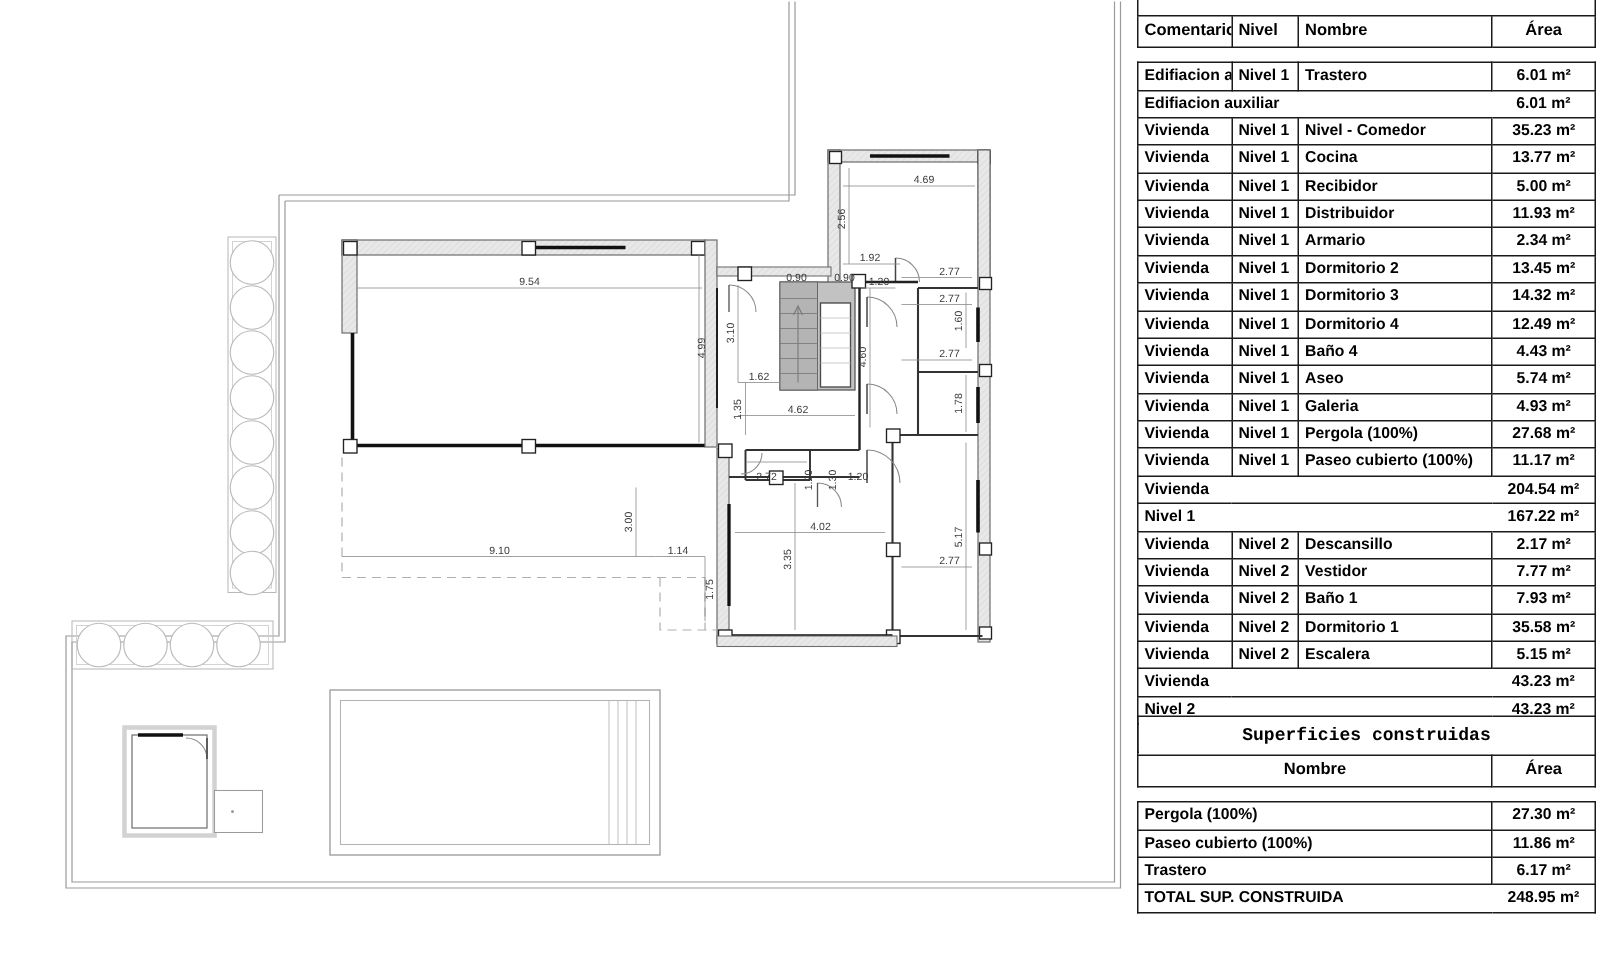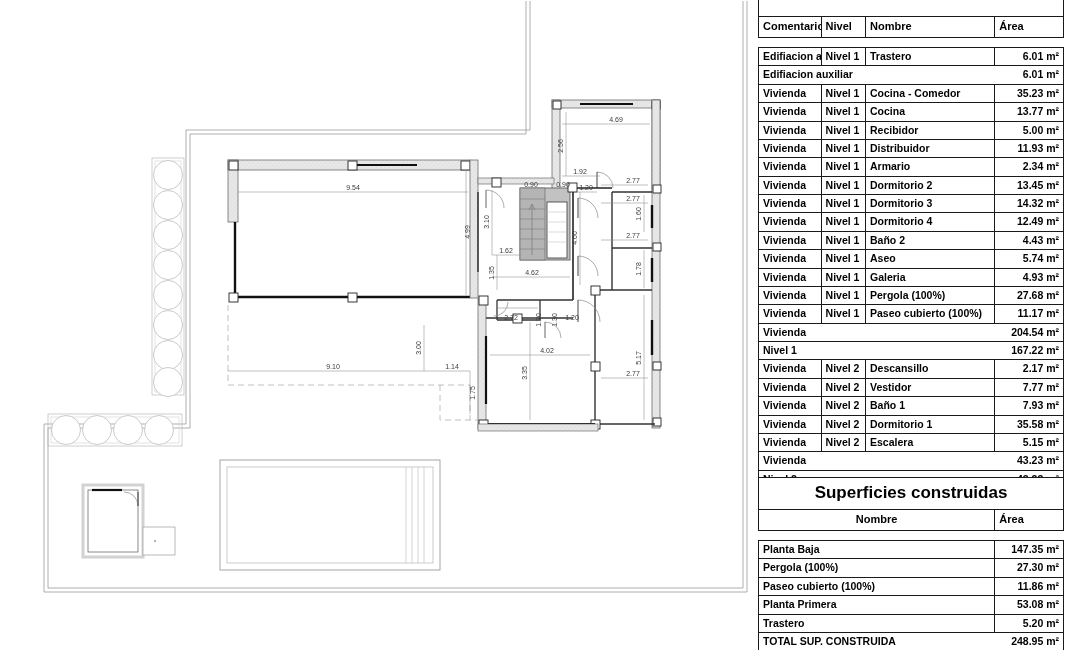--- a/index.html
+++ b/index.html
@@ -63,27 +63,28 @@
     background: #fff;
     white-space: nowrap;
     overflow: hidden;
   }
   .sched .hdr td {
     text-align: left;
     font-size: 11px;
     padding-top: 3px;
     padding-bottom: 4px;
   }
-  .sched .hdr td.area-h { }
+  .sched .hdr td.area-h { text-align: center; }
   .sched .title-row td {
     text-align: center;
-    font-size: 17px;
+    font-size: 12px;
     padding: 5px 0 6px 0;
-  }
-  .sched td.area { text-align: right; }
+    font-family: Liberation Mono, monospace;
+  }
+  .sched td.area { text-align: center; }
   .c-com { width: 62px; }
   .c-niv { width: 44px; }
   .c-nom { width: 128px; }
   .c-area { width: 68px; }
 
   
   .sched tr.sub td, .sched tr.total td {
     border-left: none;
     border-right: none;
   }
@@ -428,21 +429,21 @@
         <td class="area">6.01 m²</td>
       </tr>
       <tr class="sub">
         <td colspan="3">Edifiacion auxiliar</td>
         <td class="area">6.01 m²</td>
       </tr>
 
       <tr>
         <td>Vivienda</td>
         <td>Nivel 1</td>
-        <td>Cocina - Comedor</td>
+        <td>Nivel - Comedor</td>
         <td class="area">35.23 m²</td>
       </tr>
       <tr>
         <td>Vivienda</td>
         <td>Nivel 1</td>
         <td>Cocina</td>
         <td class="area">13.77 m²</td>
       </tr>
       <tr>
         <td>Vivienda</td>
@@ -476,21 +477,21 @@
       </tr>
       <tr>
         <td>Vivienda</td>
         <td>Nivel 1</td>
         <td>Dormitorio 4</td>
         <td class="area">12.49 m²</td>
       </tr>
       <tr>
         <td>Vivienda</td>
         <td>Nivel 1</td>
-        <td>Baño 2</td>
+        <td>Baño 4</td>
         <td class="area">4.43 m²</td>
       </tr>
       <tr>
         <td>Vivienda</td>
         <td>Nivel 1</td>
         <td>Aseo</td>
         <td class="area">5.74 m²</td>
       </tr>
       <tr>
         <td>Vivienda</td>
@@ -577,38 +578,30 @@
       </tr>
       <tr class="hdr">
         <td style="text-align:center">Nombre</td>
         <td class="area-h">Área</td>
       </tr>
       <tr class="spacer">
         <td colspan="2"></td>
       </tr>
 
       <tr>
-        <td>Planta Baja</td>
-        <td class="area">147.35 m²</td>
-      </tr>
-      <tr>
         <td>Pergola (100%)</td>
         <td class="area">27.30 m²</td>
       </tr>
       <tr>
         <td>Paseo cubierto (100%)</td>
         <td class="area">11.86 m²</td>
       </tr>
       <tr>
-        <td>Planta Primera</td>
-        <td class="area">53.08 m²</td>
-      </tr>
-      <tr>
         <td>Trastero</td>
-        <td class="area">5.20 m²</td>
+        <td class="area">6.17 m²</td>
       </tr>
       <tr class="total">
         <td>TOTAL SUP. CONSTRUIDA</td>
         <td class="area">248.95 m²</td>
       </tr>
     </tbody>
   </table>
 
 </div>
 

